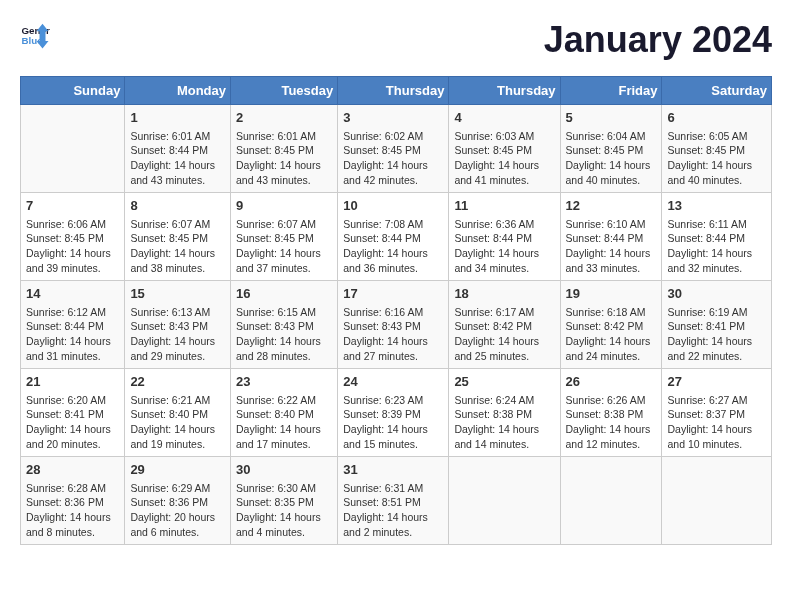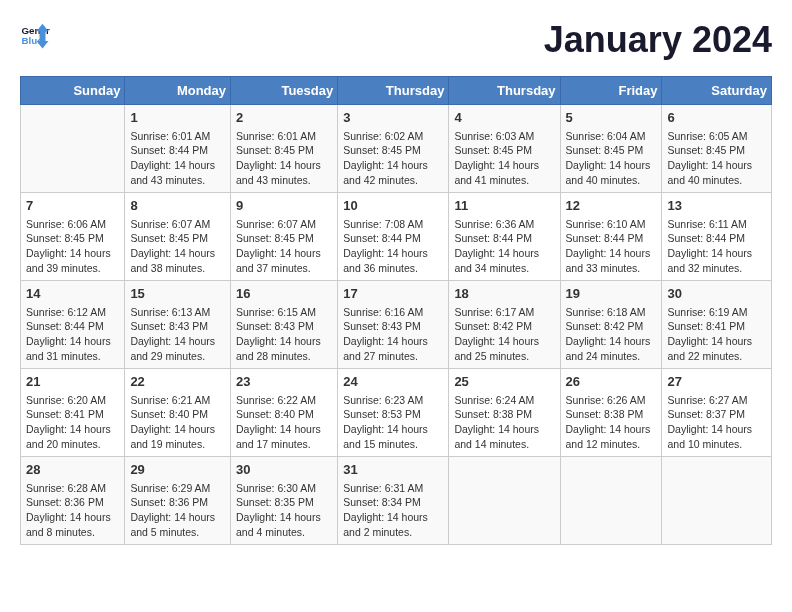--- a/index.html
+++ b/index.html
@@ -245,21 +245,21 @@
         </td>
         <td>
           <div class="day-number">23</div>
         <div class="day-info">Sunrise: 6:22 AM</div>
         <div class="day-info">Sunset: 8:40 PM</div>
         <div class="day-info">Daylight: 14 hours and 17 minutes.</div>
         </td>
         <td>
           <div class="day-number">24</div>
         <div class="day-info">Sunrise: 6:23 AM</div>
-        <div class="day-info">Sunset: 8:53 PM</div>
+        <div class="day-info">Sunset: 8:39 PM</div>
         <div class="day-info">Daylight: 14 hours and 15 minutes.</div>
         </td>
         <td>
           <div class="day-number">25</div>
         <div class="day-info">Sunrise: 6:24 AM</div>
         <div class="day-info">Sunset: 8:38 PM</div>
         <div class="day-info">Daylight: 14 hours and 14 minutes.</div>
         </td>
         <td>
           <div class="day-number">26</div>
@@ -278,32 +278,32 @@
         <td>
           <div class="day-number">28</div>
         <div class="day-info">Sunrise: 6:28 AM</div>
         <div class="day-info">Sunset: 8:36 PM</div>
         <div class="day-info">Daylight: 14 hours and 8 minutes.</div>
         </td>
         <td>
           <div class="day-number">29</div>
         <div class="day-info">Sunrise: 6:29 AM</div>
         <div class="day-info">Sunset: 8:36 PM</div>
-        <div class="day-info">Daylight: 14 hours and 5 minutes.</div>
+        <div class="day-info">Daylight: 20 hours and 6 minutes.</div>
         </td>
         <td>
           <div class="day-number">30</div>
         <div class="day-info">Sunrise: 6:30 AM</div>
         <div class="day-info">Sunset: 8:35 PM</div>
         <div class="day-info">Daylight: 14 hours and 4 minutes.</div>
         </td>
         <td>
           <div class="day-number">31</div>
         <div class="day-info">Sunrise: 6:31 AM</div>
-        <div class="day-info">Sunset: 8:34 PM</div>
+        <div class="day-info">Sunset: 8:51 PM</div>
         <div class="day-info">Daylight: 14 hours and 2 minutes.</div>
         </td>
         <td></td>
         <td></td>
         <td></td>
       </tr>
     </tbody>
 </table>
 
 </body></html>

